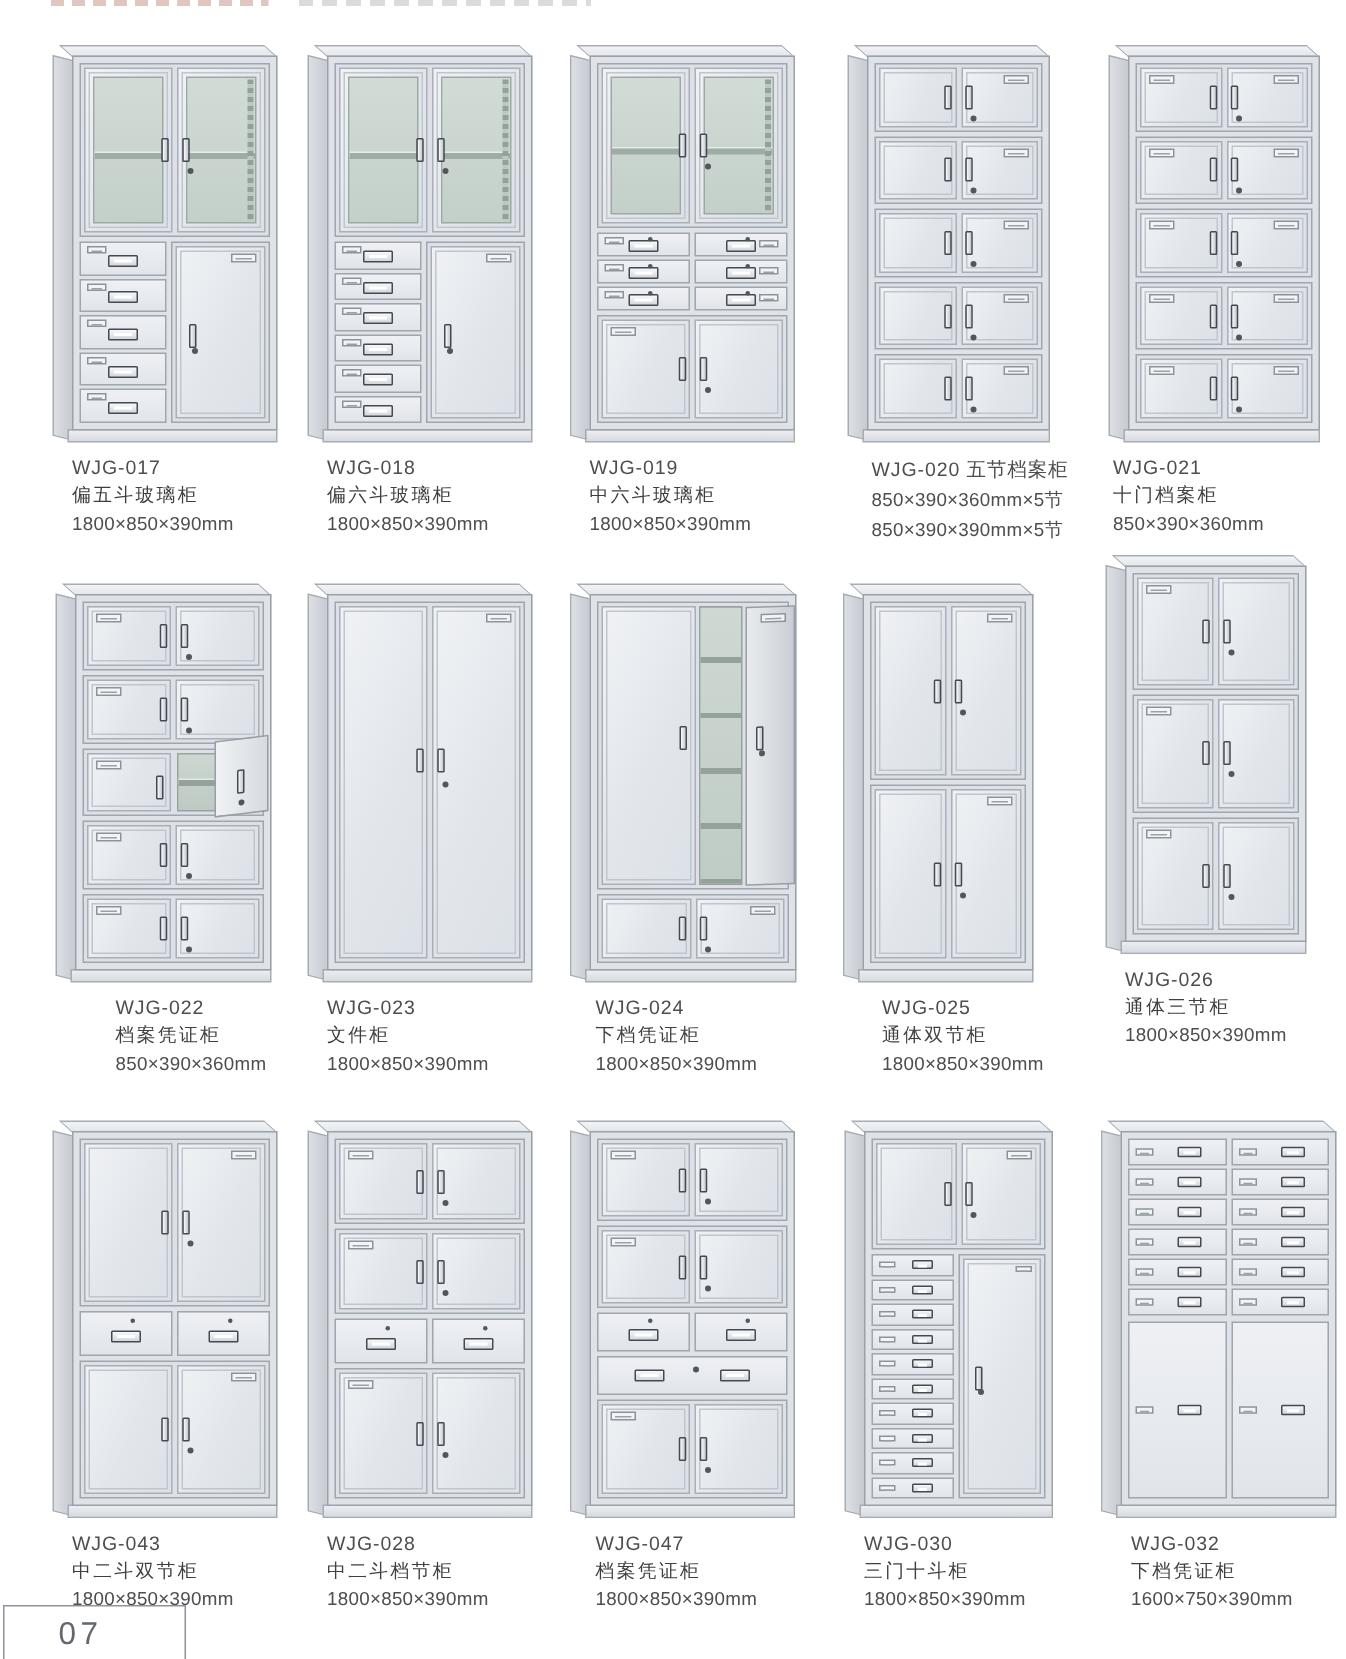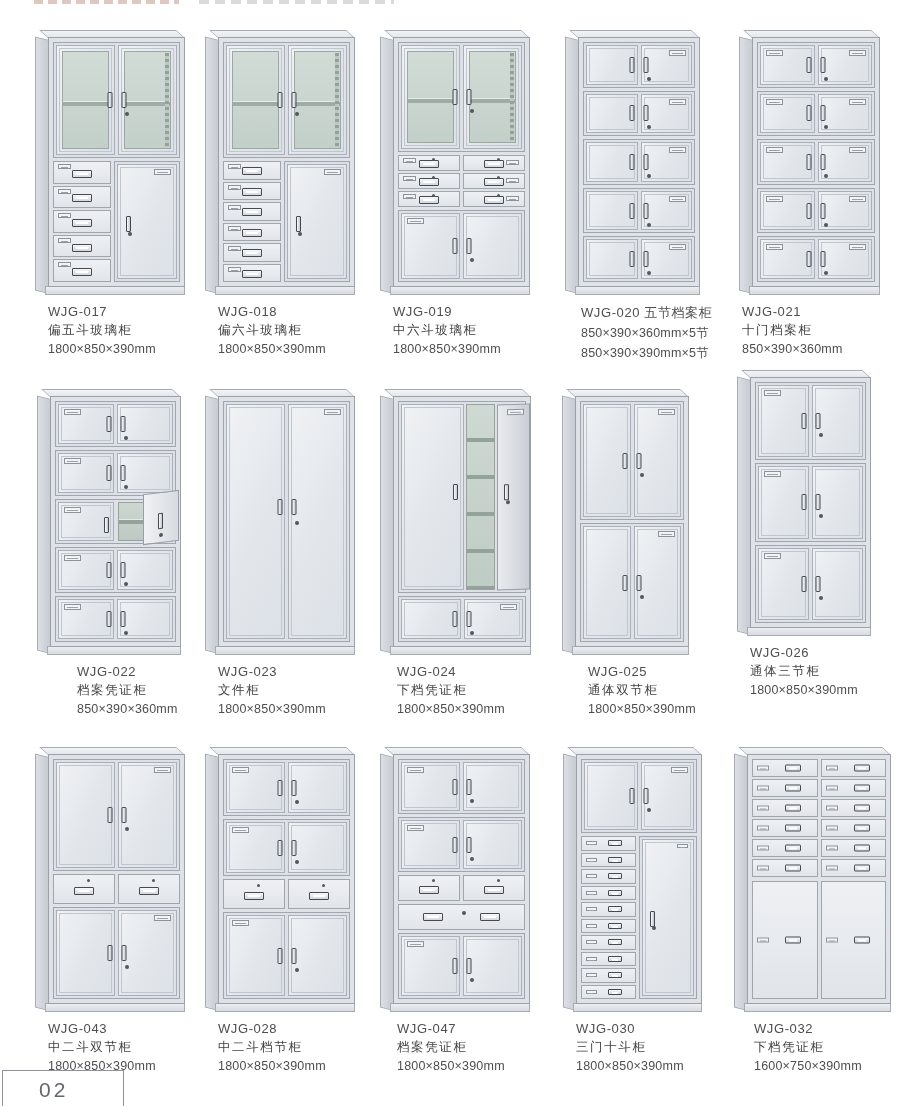--- a/index.html
+++ b/index.html
@@ -1001,14 +1001,14 @@
     </div>
   </div>
   <div class="plabel" style="margin-left:20px">
     <div class="pcode">WJG-032</div>
     <div class="pname">下档凭证柜</div>
     <div class="pdims">1600×750×390mm</div>
   </div>
 </div>
 
 <div class="pagebox">
-  <span>02</span>
+  <span>07</span>
 </div>
 
 </body></html>

